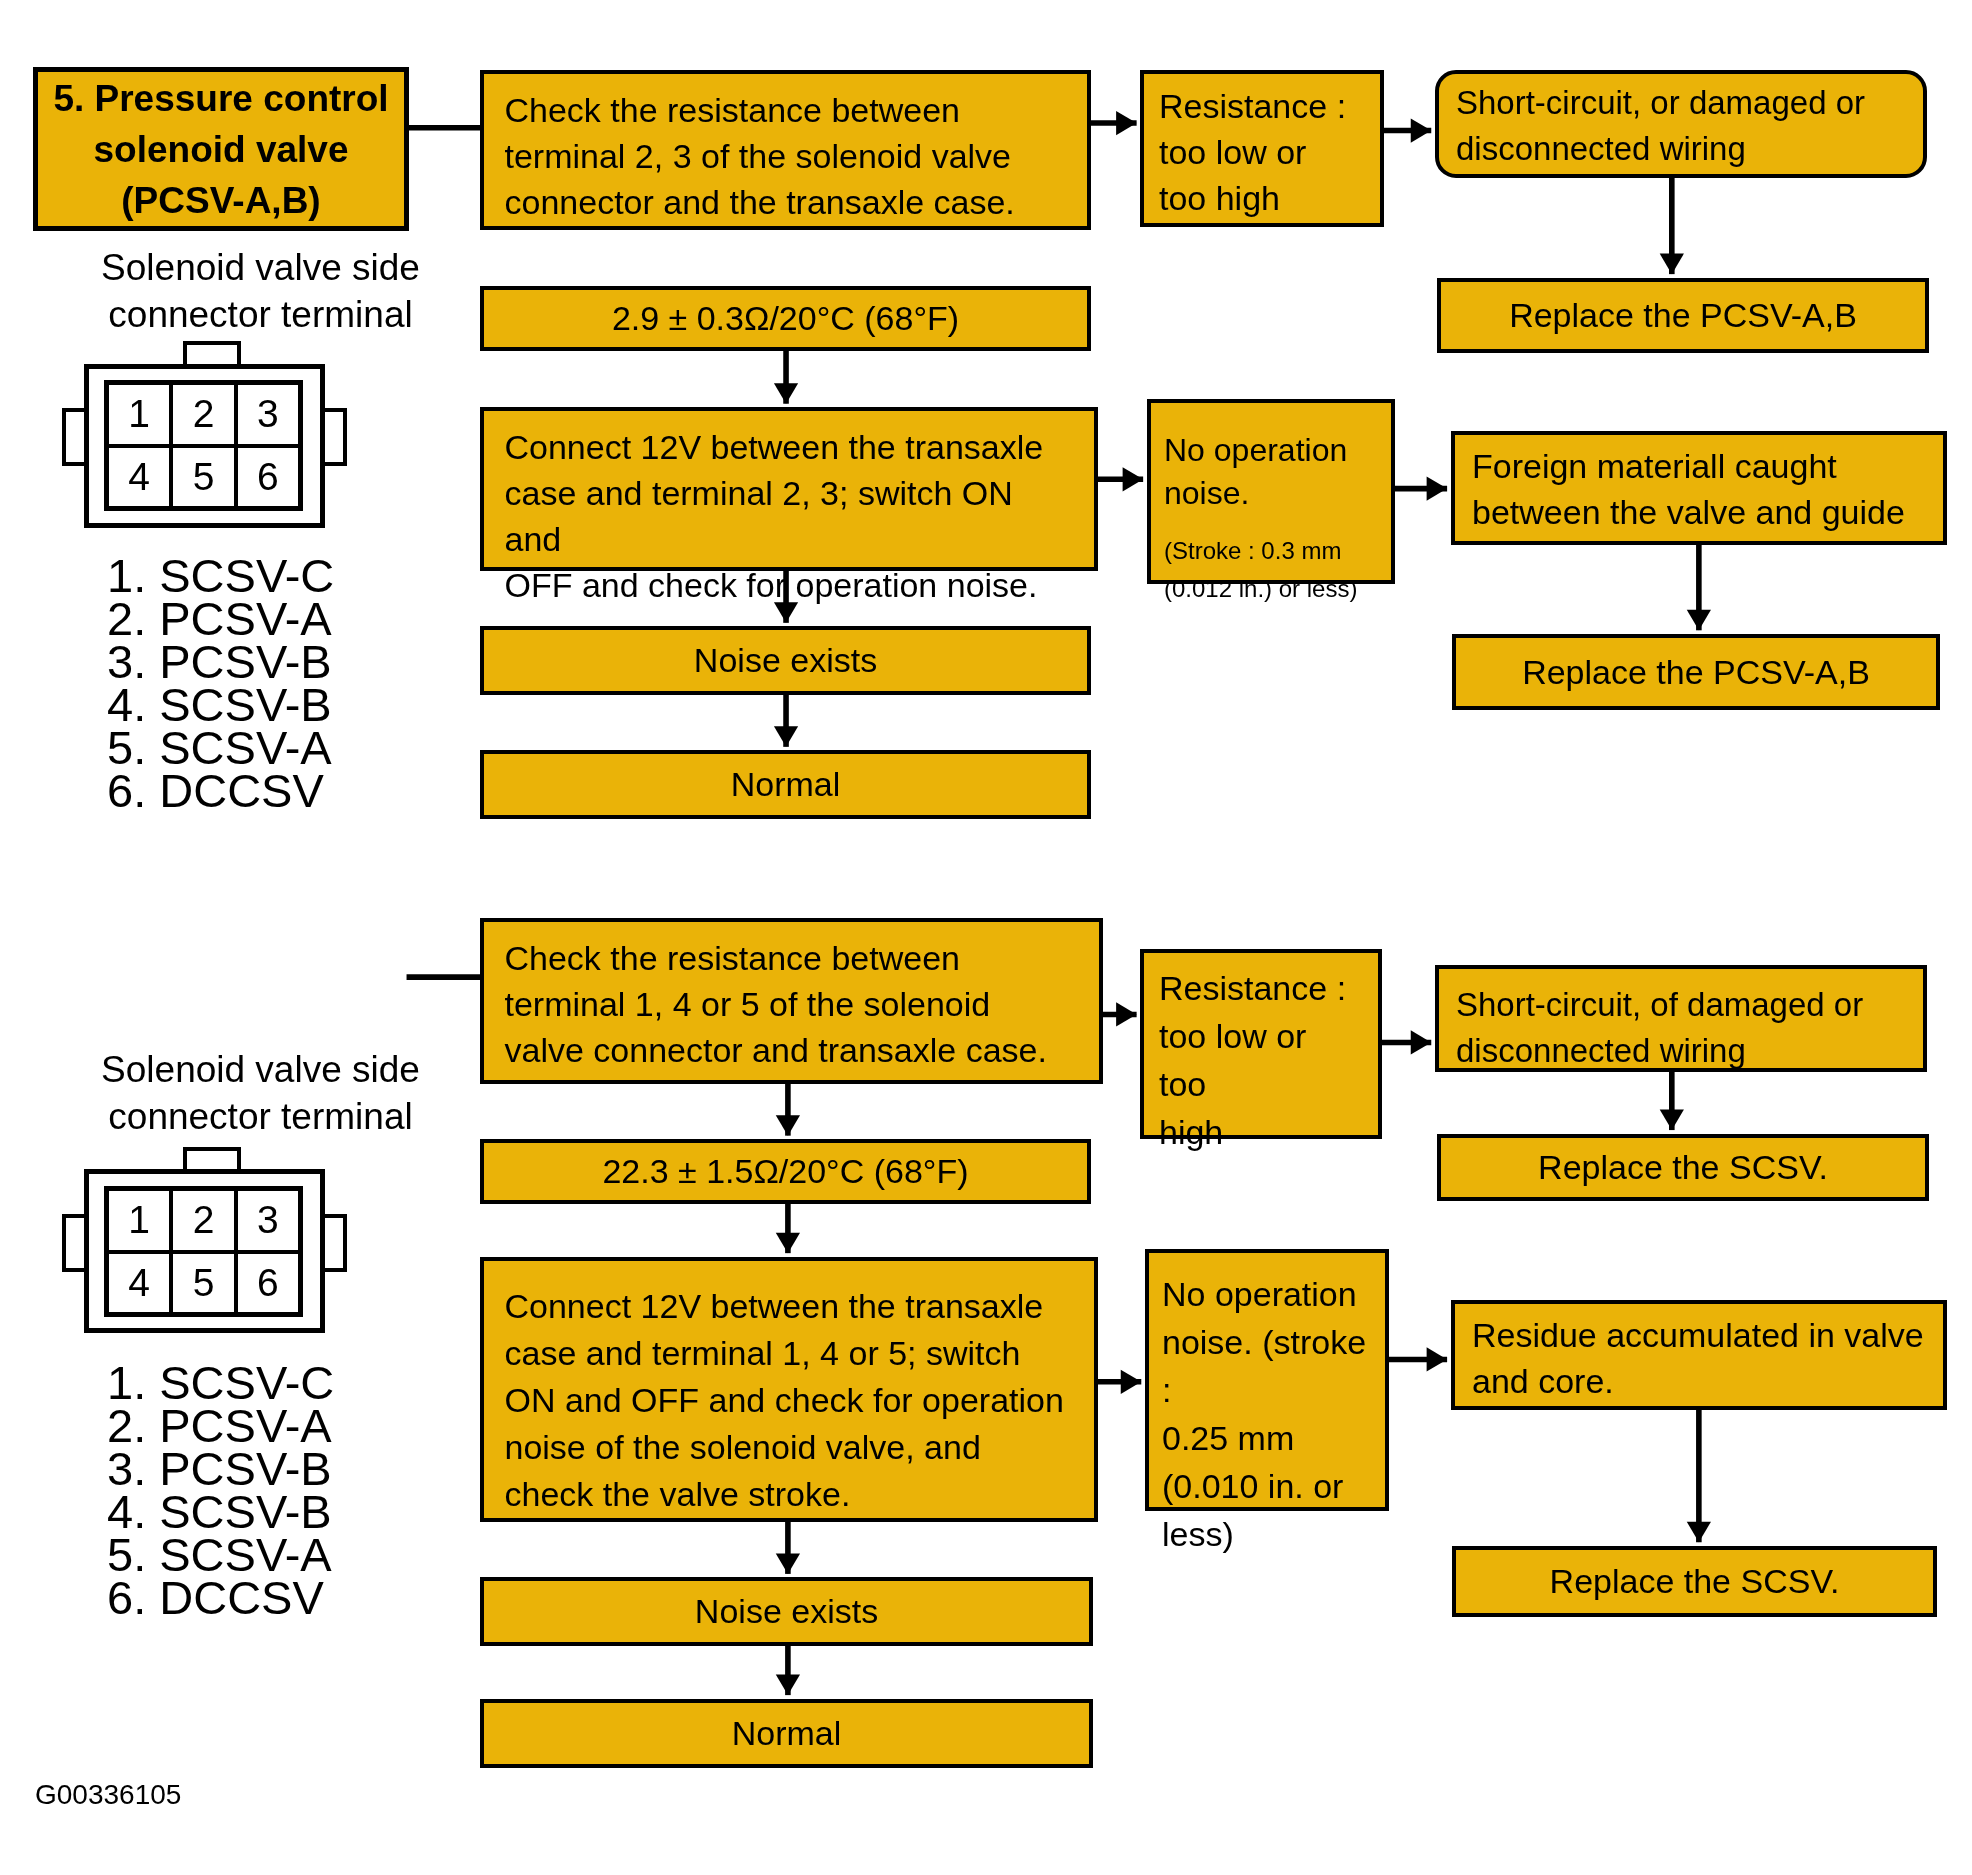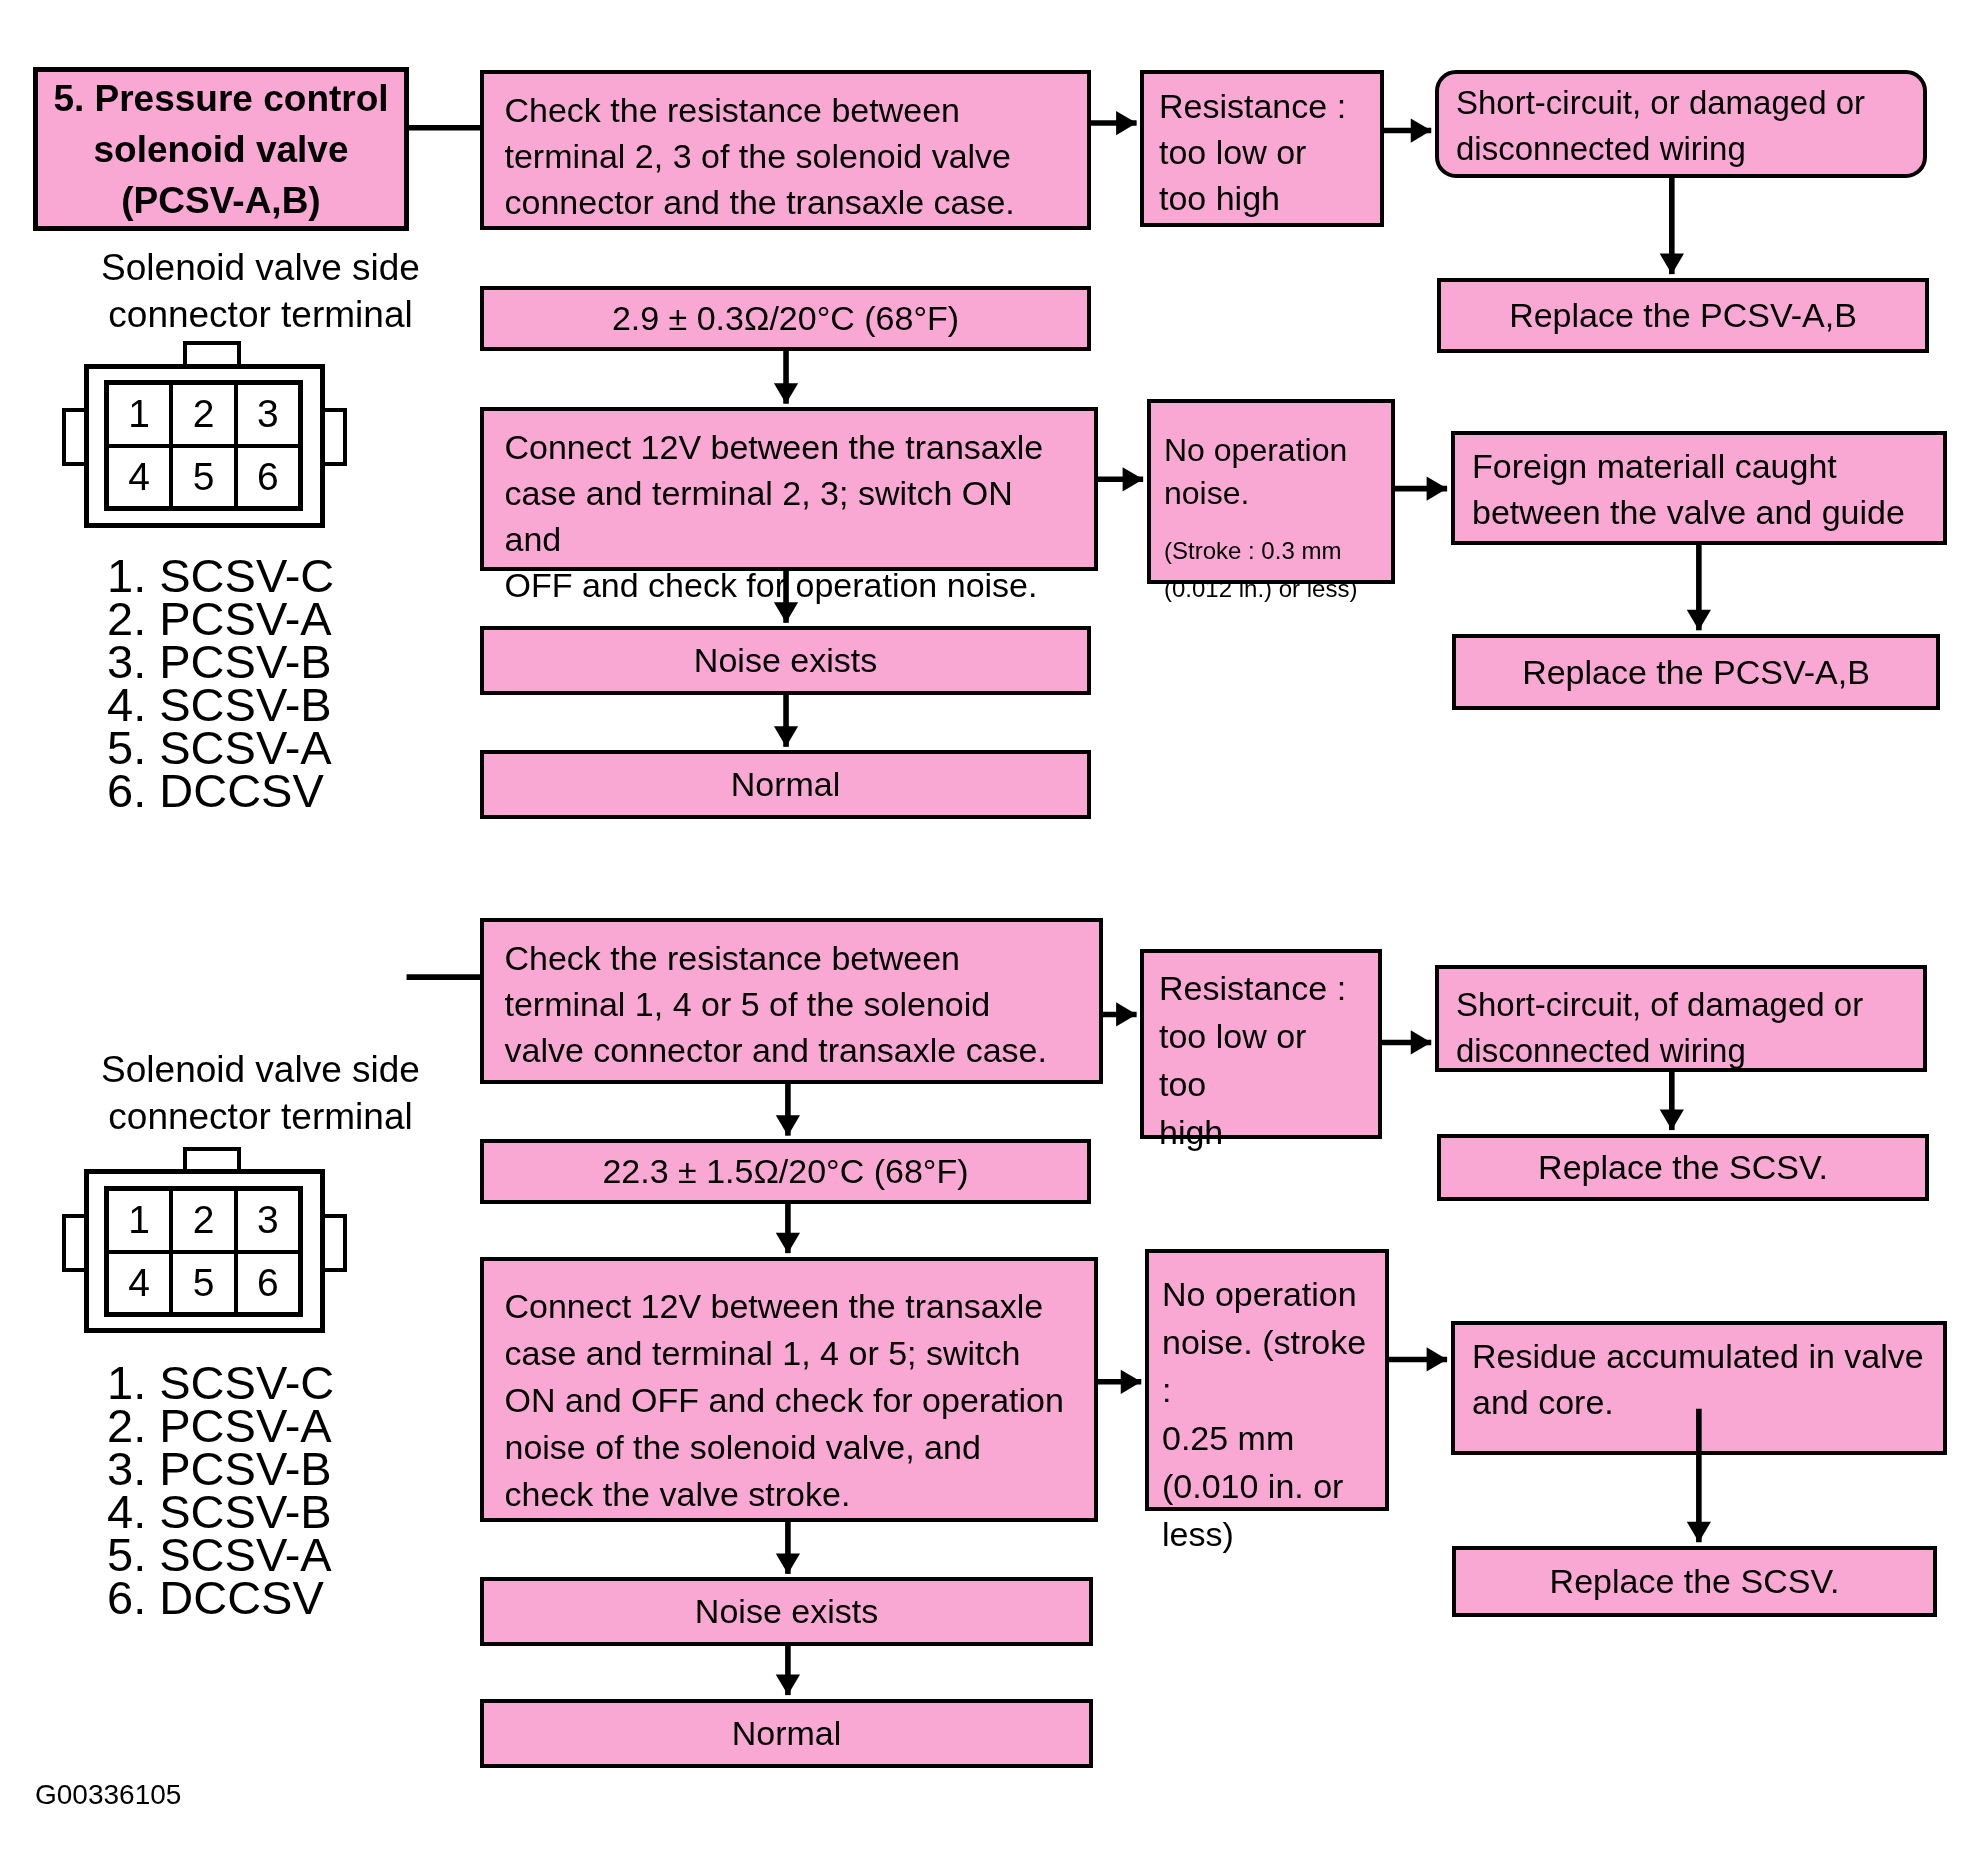--- a/index.html
+++ b/index.html
@@ -1,21 +1,21 @@
 <!DOCTYPE html>
 <html style="font-size:15px"><head>
 <meta charset="utf-8">
 <style>
   html,body{margin:0;padding:0;background:#fff;}
   .page{
     position:relative;width:1973px;height:1876px;background:#ffffff;
     font-family:"Liberation Sans", sans-serif;color:#000;overflow:hidden;
   }
   .box{
-    position:absolute;border:4.7px solid #000;background:#f9a8d4;
+    position:absolute;border:4.7px solid #000;background:#eab308;
     white-space:pre-line;box-sizing:border-box;
   }
   .para{font-size:34px;line-height:46px;padding:13px 20.5px;text-align:left;}
   .ctr{display:flex;align-items:center;justify-content:center;text-align:center;font-size:34px;}
   .titlebox{
     border-width:5.6px;font-weight:bold;font-size:37px;line-height:51px;
     display:flex;align-items:center;justify-content:center;text-align:center;
   }
   .caption{position:absolute;font-size:37px;line-height:47px;white-space:pre-line;text-align:center;}
   .pinlist{position:absolute;font-size:47px;line-height:43px;}
@@ -156,21 +156,21 @@
 ON and OFF and check for operation
 noise of the solenoid valve, and
 check the valve stroke.</div>
 
   <div class="box para" style="left:1145px;top:1249px;width:244px;height:262px;padding:17px 13px;line-height:48px;">No operation
 noise. (stroke :
 0.25 mm
 (0.010 in. or
 less)</div>
 
-  <div class="box para" style="left:1451px;top:1300px;width:496px;height:134px;padding:7.5px 17px;margin-top:21px;">Residue accumulated in valve
+  <div class="box para" style="left:1451px;top:1300px;width:496px;height:110px;padding:7.5px 17px;">Residue accumulated in valve
 and core.</div>
 
   <div class="box ctr" style="left:1452px;top:1546px;width:485px;height:71px;">Replace the SCSV.</div>
 
   <div class="box ctr" style="left:480px;top:1577px;width:613px;height:69px;">Noise exists</div>
 
   <div class="box ctr" style="left:480px;top:1699px;width:613px;height:69px;">Normal</div>
 
   <div class="figcode" style="left:35px;top:1779px;">G00336105</div>
 

